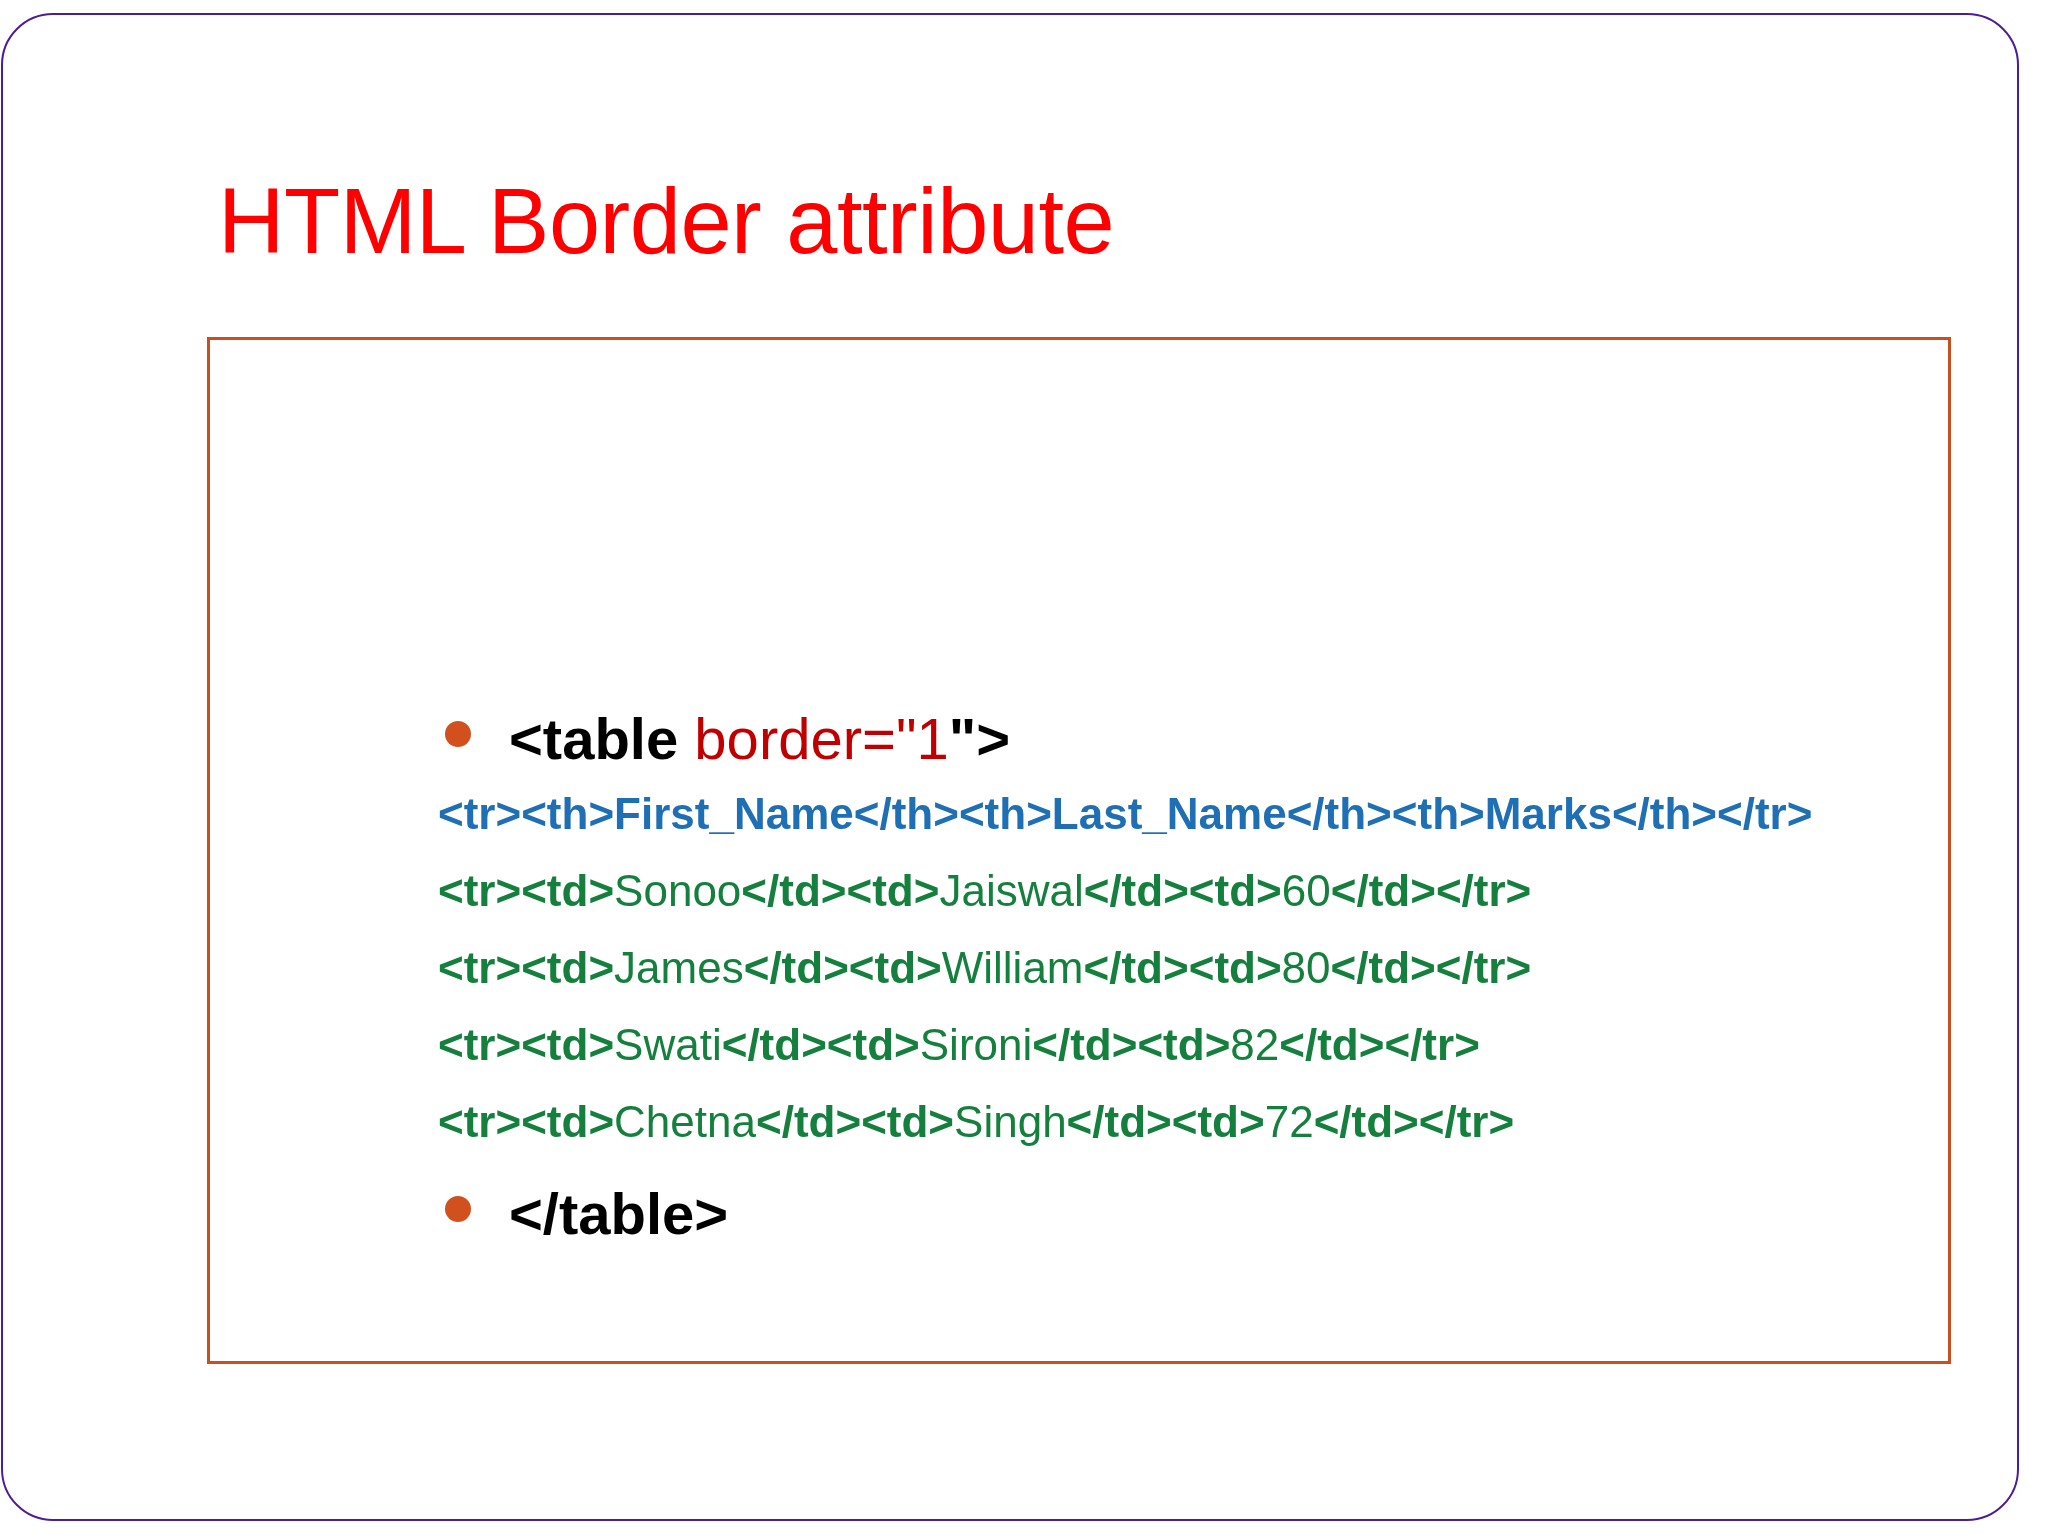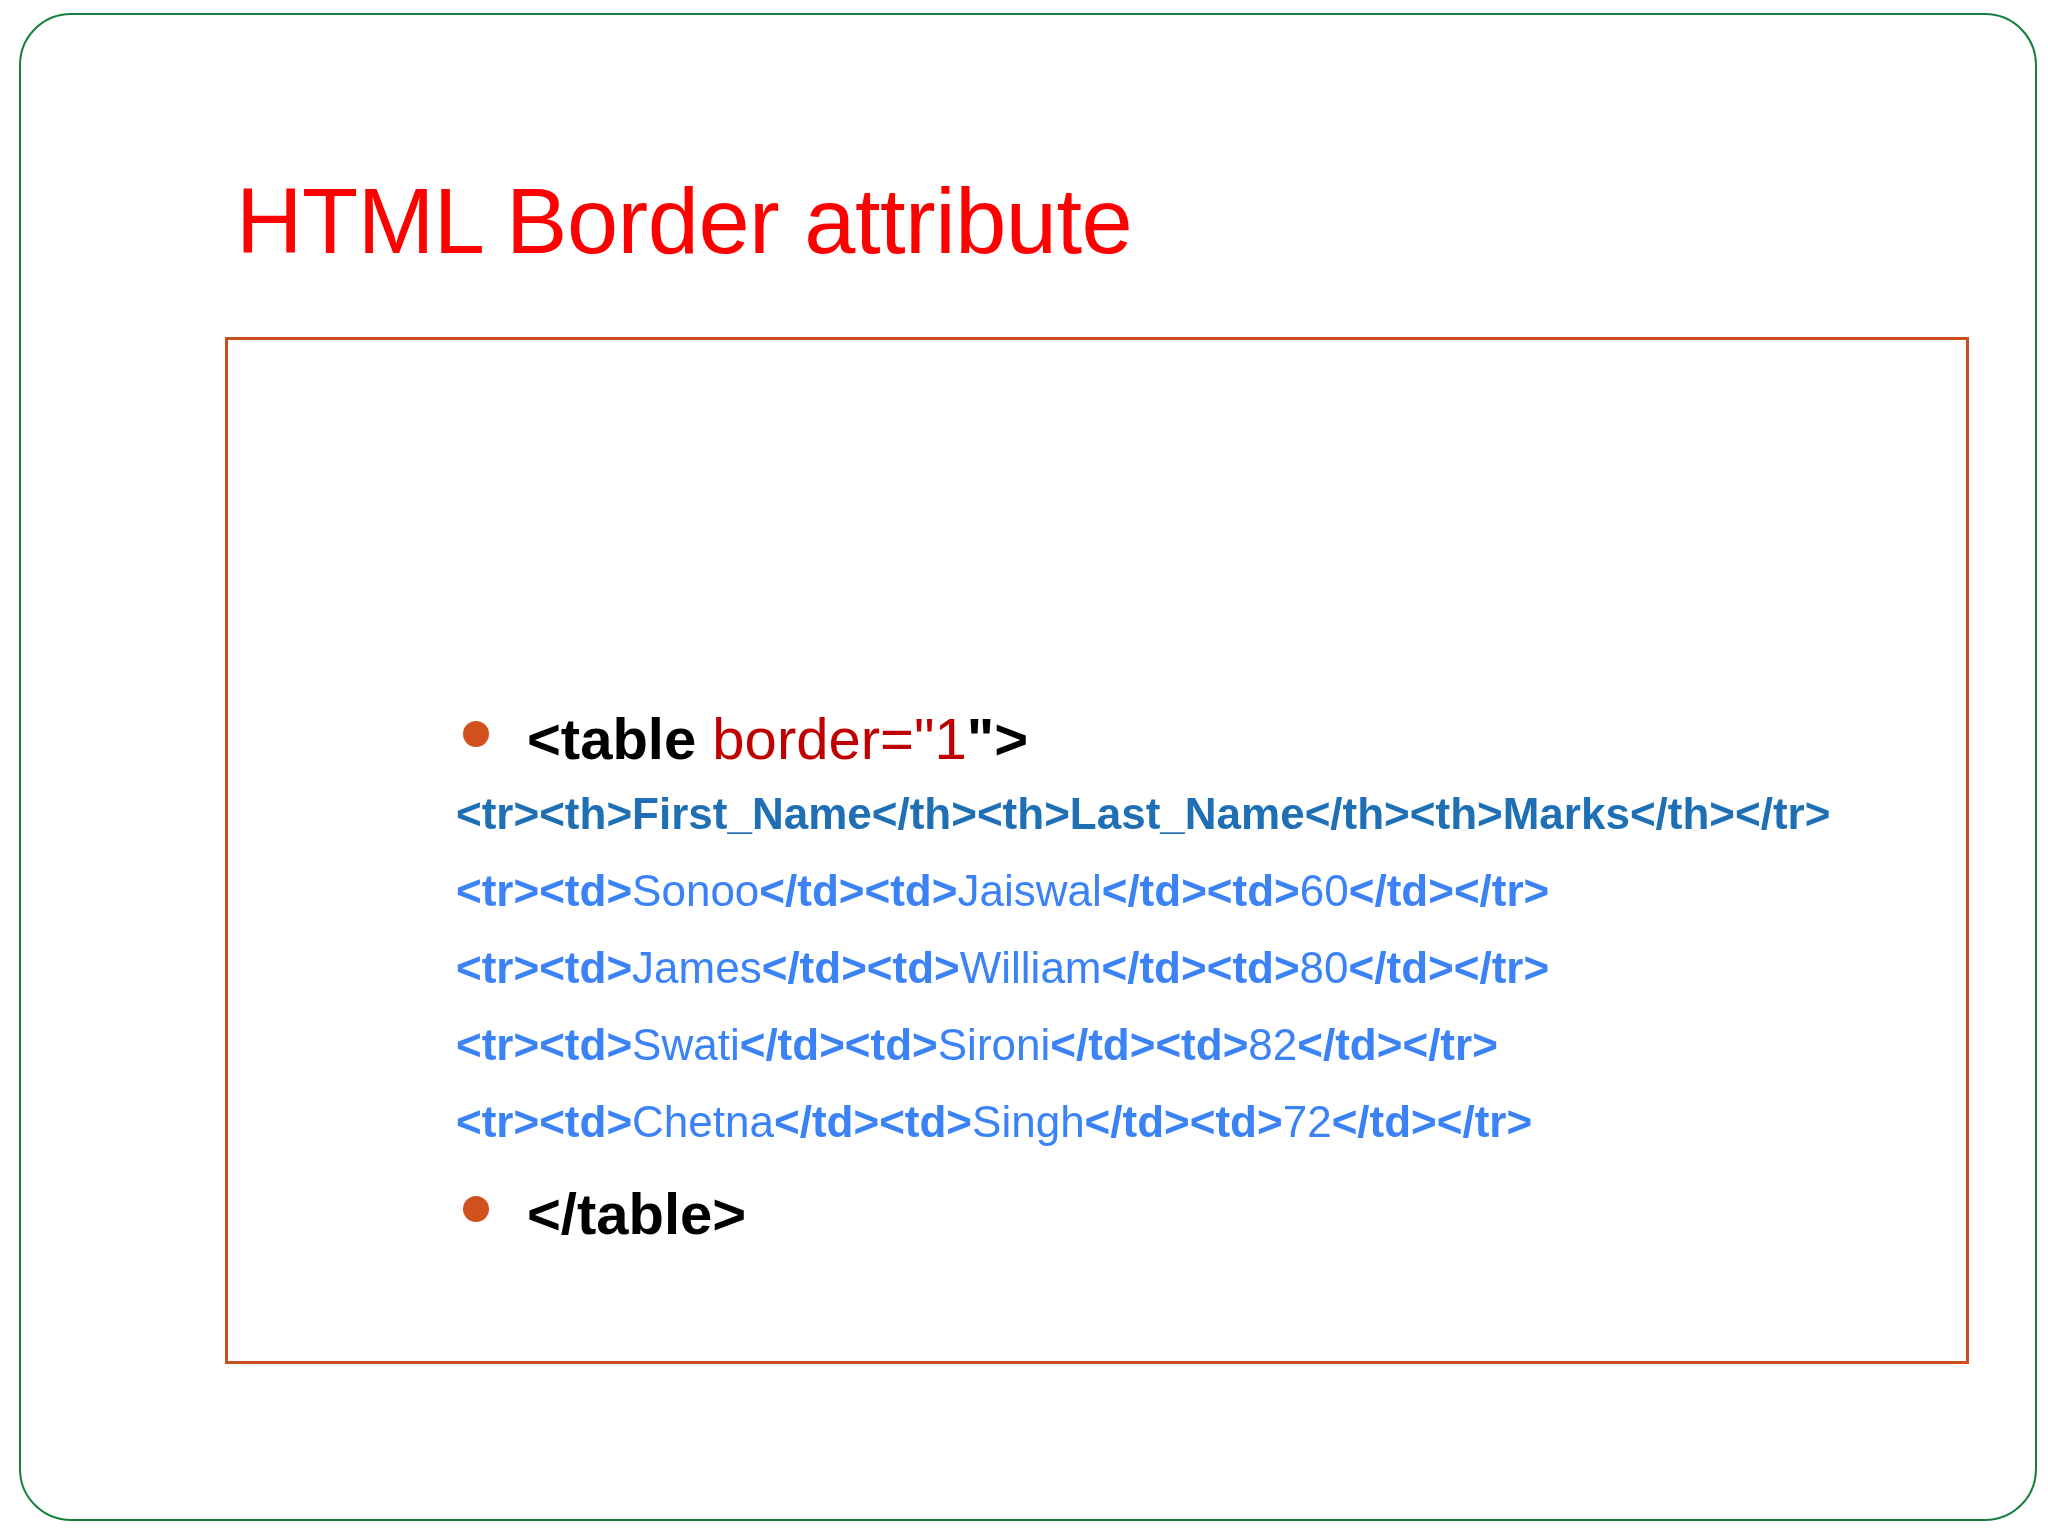--- a/index.html
+++ b/index.html
@@ -9,26 +9,26 @@
   }
   body {
     width: 2048px;
     height: 1536px;
     font-family: "Liberation Sans", sans-serif;
     overflow: hidden;
   }
 
   .slide {
     position: absolute;
-    left: 19px;
+    left: 1px;
     top: 13px;
     width: 2018px;
     height: 1508px;
     box-sizing: border-box;
-    border: 2px solid #15803d;
+    border: 2px solid #4c1d95;
     border-radius: 52px;
     background: #ffffff;
   }
 
   .slide-title {
     position: absolute;
     left: 215px;
     top: 158px;
     font-size: 92px;
     line-height: 1.05;
@@ -76,21 +76,21 @@
     color: #C00000;
     font-weight: normal;
   }
 
   .code-line {
     position: absolute;
     left: 228px;
     font-size: 44px;
     line-height: 1;
     white-space: nowrap;
-    color: #3b82f6;
+    color: #15803d;
   }
   .code-line .tag {
     font-weight: bold;
   }
   .code-line .val {
     font-weight: normal;
   }
   .code-line.header-row {
     color: #1F6FB4;
     font-weight: bold;

